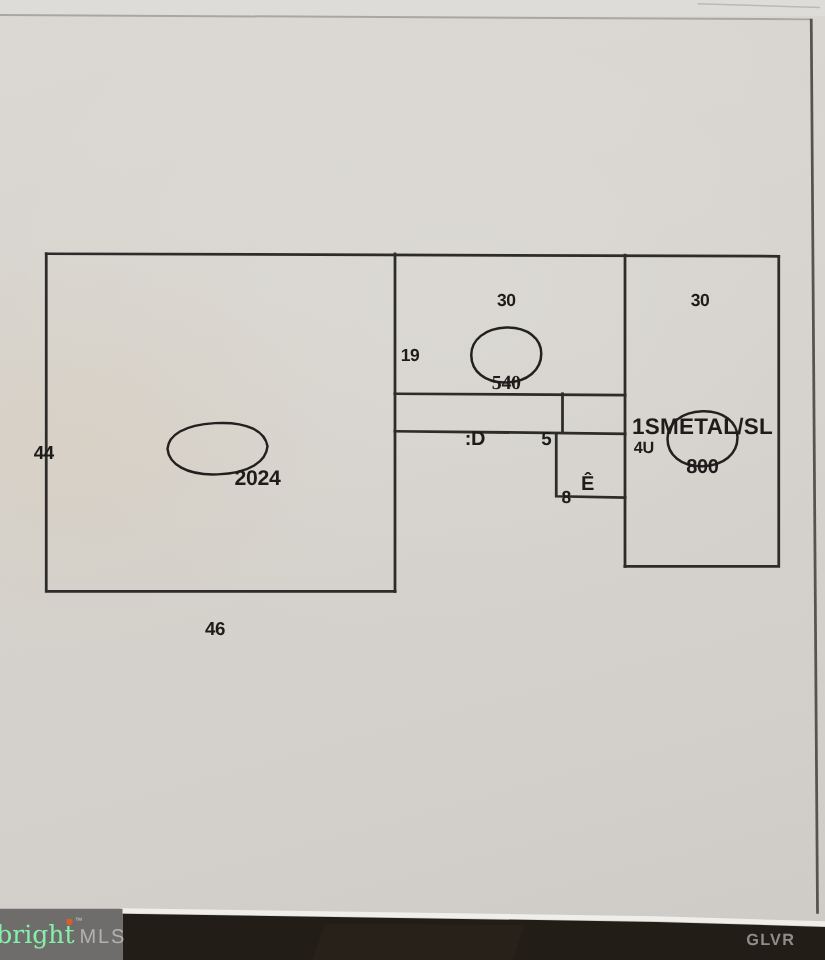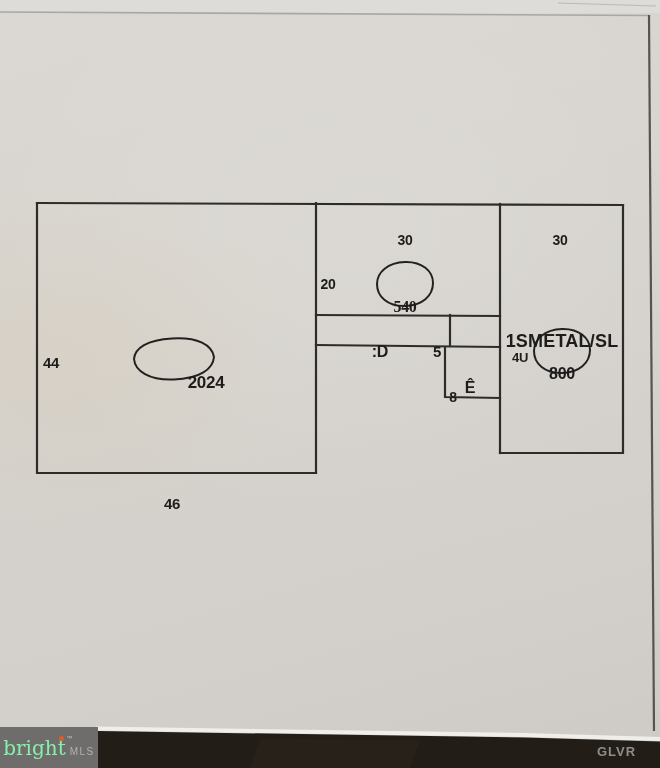--- a/index.html
+++ b/index.html
@@ -34,21 +34,21 @@
   }
   .brandDot{
     position:absolute;width:5px;height:5px;border-radius:50%;
     background:#d85f27;left:56px;top:-2px;
   }
   .brandTm{
     position:absolute;left:63px;top:-3px;font-size:6px;color:#c9c7c5;
     font-family:"Liberation Sans",sans-serif;
   }
   .mls{
-    font-size:10px;color:#b3b1af;letter-spacing:1.5px;margin-left:4px;
+    font-size:16px;color:#b3b1af;letter-spacing:1.5px;margin-left:4px;
     font-family:"Liberation Sans",sans-serif;
   }
   .glvr{
     position:absolute;left:597px;top:744px;font-size:13px;font-weight:bold;
     color:#8f8d89;letter-spacing:1px;
   }
 </style>
 </head>
 <body>
 
@@ -83,31 +83,31 @@
       <path d="M134,359 C135,348 147,340 172,338.5 C198,337 212,345 214,357 C213,369 200,378.5 174,379.5 C149,380.5 135,371 134,359 Z"></path>
       <path d="M377,284 C377,272 388,262.5 405,262 C422,261.5 433,271 433,283 C433,296 422,305.5 405,306 C388,306.5 377,297 377,284 Z"></path>
       <path d="M534,351 C534,339 545,329.5 562,329 C579,328.5 590,338 590,350 C590,363 579,372.5 562,373 C545,373.5 534,364 534,351 Z"></path>
     </g>
 
     <path d="M96,728.5 L525,735 L660,739" stroke="#f0eeea" stroke-width="4" fill="none"></path>
     <polygon points="98,731 525,737.5 660,741.5 660,768 98,768" fill="#231d17"></polygon>
     <polygon points="260,739 420,740 410,768 250,768" fill="#2a241c" opacity="0.6"></polygon>
   </svg>
 
-  <div class="sk f15" style="left:36px;top:331px;width:30px;">44</div>
+  <div class="sk f15" style="left:20px;top:331px;width:30px;">44</div>
   <div class="sk f17" style="left:134px;top:350px;width:96px;padding-left:24px;">2024</div>
   <div class="sk f15" style="left:150px;top:472px;width:44px;">46</div>
 
   <div class="sk f14" style="left:385px;top:209px;width:40px;">30</div>
-  <div class="sk f14" style="left:314px;top:253px;width:28px;">20</div>
+  <div class="sk f14" style="left:314px;top:253px;width:28px;">19</div>
   <div class="sk f16" style="left:375px;top:275px;width:60px;font-family:Liberation Serif, serif;">540</div>
 
   <div class="sk f14" style="left:540px;top:209px;width:40px;">30</div>
   <div class="sk f18" style="left:490px;top:308px;width:144px;">1SMETAL/SL</div>
-  <div class="sk f13" style="left:502px;top:327px;width:26px;text-align:right;">4U</div>
+  <div class="sk f13" style="left:502px;top:327px;width:26px;text-align:center;">4U</div>
   <div class="sk f16" style="left:532px;top:342px;width:60px;">800</div>
 
   <div class="sk f16" style="left:362px;top:320px;width:36px;">:D</div>
   <div class="sk f15" style="left:428px;top:320px;width:18px;">5</div>
 
   <div class="sk f14" style="left:445px;top:366px;width:16px;">8</div>
   <div class="sk f16" style="left:459px;top:356px;width:22px;">Ê</div>
 
   <div class="logoBox">
     <div class="logoInner">

